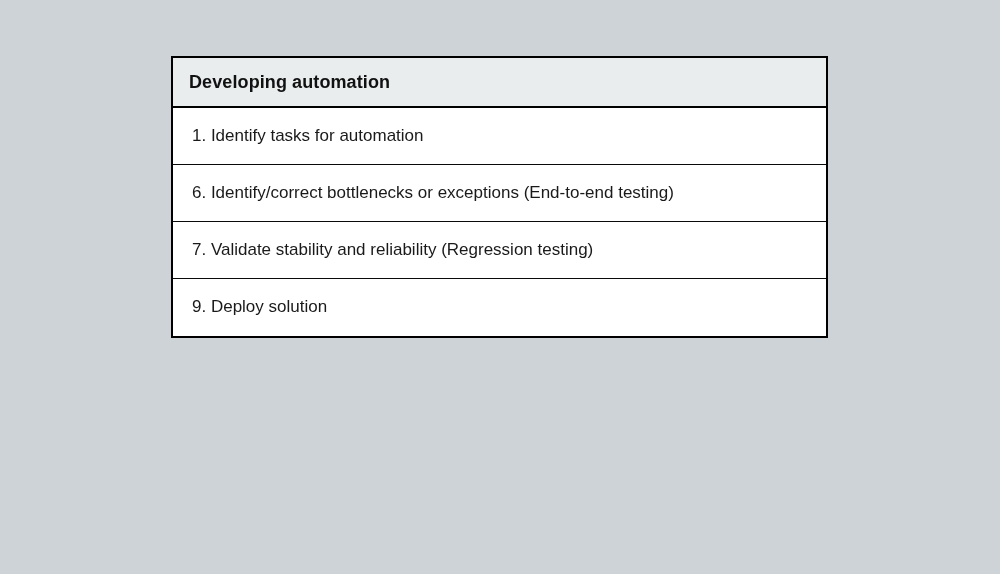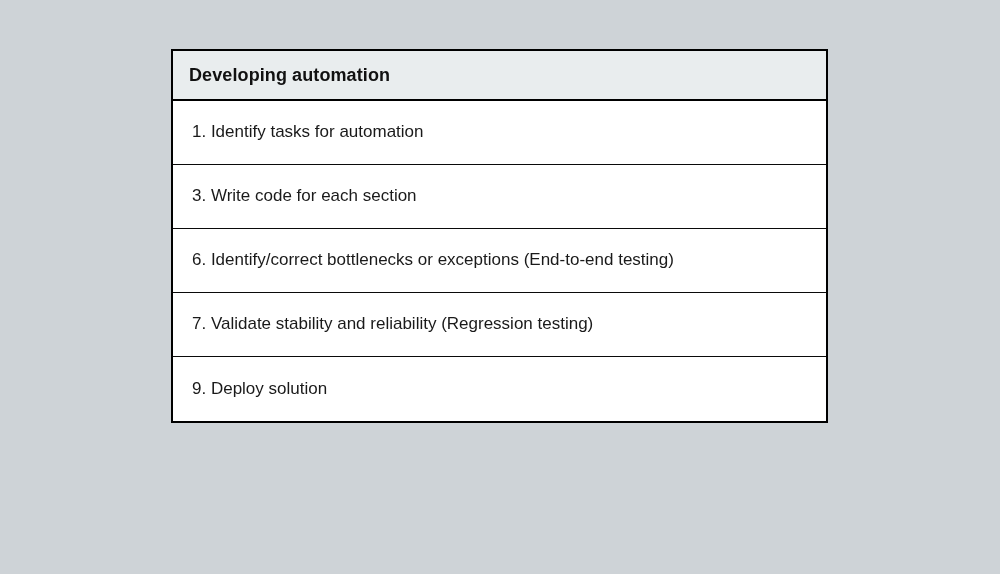--- a/index.html
+++ b/index.html
@@ -14,21 +14,21 @@
     overflow: hidden;
   }
   #canvas {
     position: relative;
     width: 1000px;
     height: 574px;
   }
   .table-wrap {
     position: absolute;
     left: 171px;
-    top: 49px;
+    top: 56px;
     width: 657px;
     border: 2px solid #000000;
     box-sizing: border-box;
     background: #ffffff;
   }
   .table-header {
     background: #e9edee;
     height: 50px;
     display: flex;
     align-items: center;
@@ -36,21 +36,21 @@
     box-sizing: border-box;
     border-bottom: 2px solid #000000;
   }
   .table-header .title {
     font-size: 18px;
     font-weight: bold;
     color: #111111;
     letter-spacing: 0.1px;
   }
   .row {
-    height: 64px;
+    height: 57px;
     display: flex;
     align-items: center;
     padding-left: 19px;
     box-sizing: border-box;
     border-bottom: 1.5px solid #0a0a0a;
     background: #ffffff;
   }
   .row:last-child {
     border-bottom: none;
   }
@@ -70,23 +70,20 @@
   <div class="table-wrap">
 
     <div class="table-header">
       <span class="title">Developing automation</span>
     </div>
 
     <div class="row">
       <span class="cell-text">1. Identify tasks for automation</span>
     </div>
     <div class="row">
-      <span class="cell-text">3. Write code for each section</span>
-    </div>
-    <div class="row">
       <span class="cell-text">6. Identify/correct bottlenecks or exceptions (End-to-end testing)</span>
     </div>
     <div class="row">
       <span class="cell-text">7. Validate stability and reliability (Regression testing)</span>
     </div>
     <div class="row">
       <span class="cell-text">9. Deploy solution</span>
     </div>
 
   </div>

